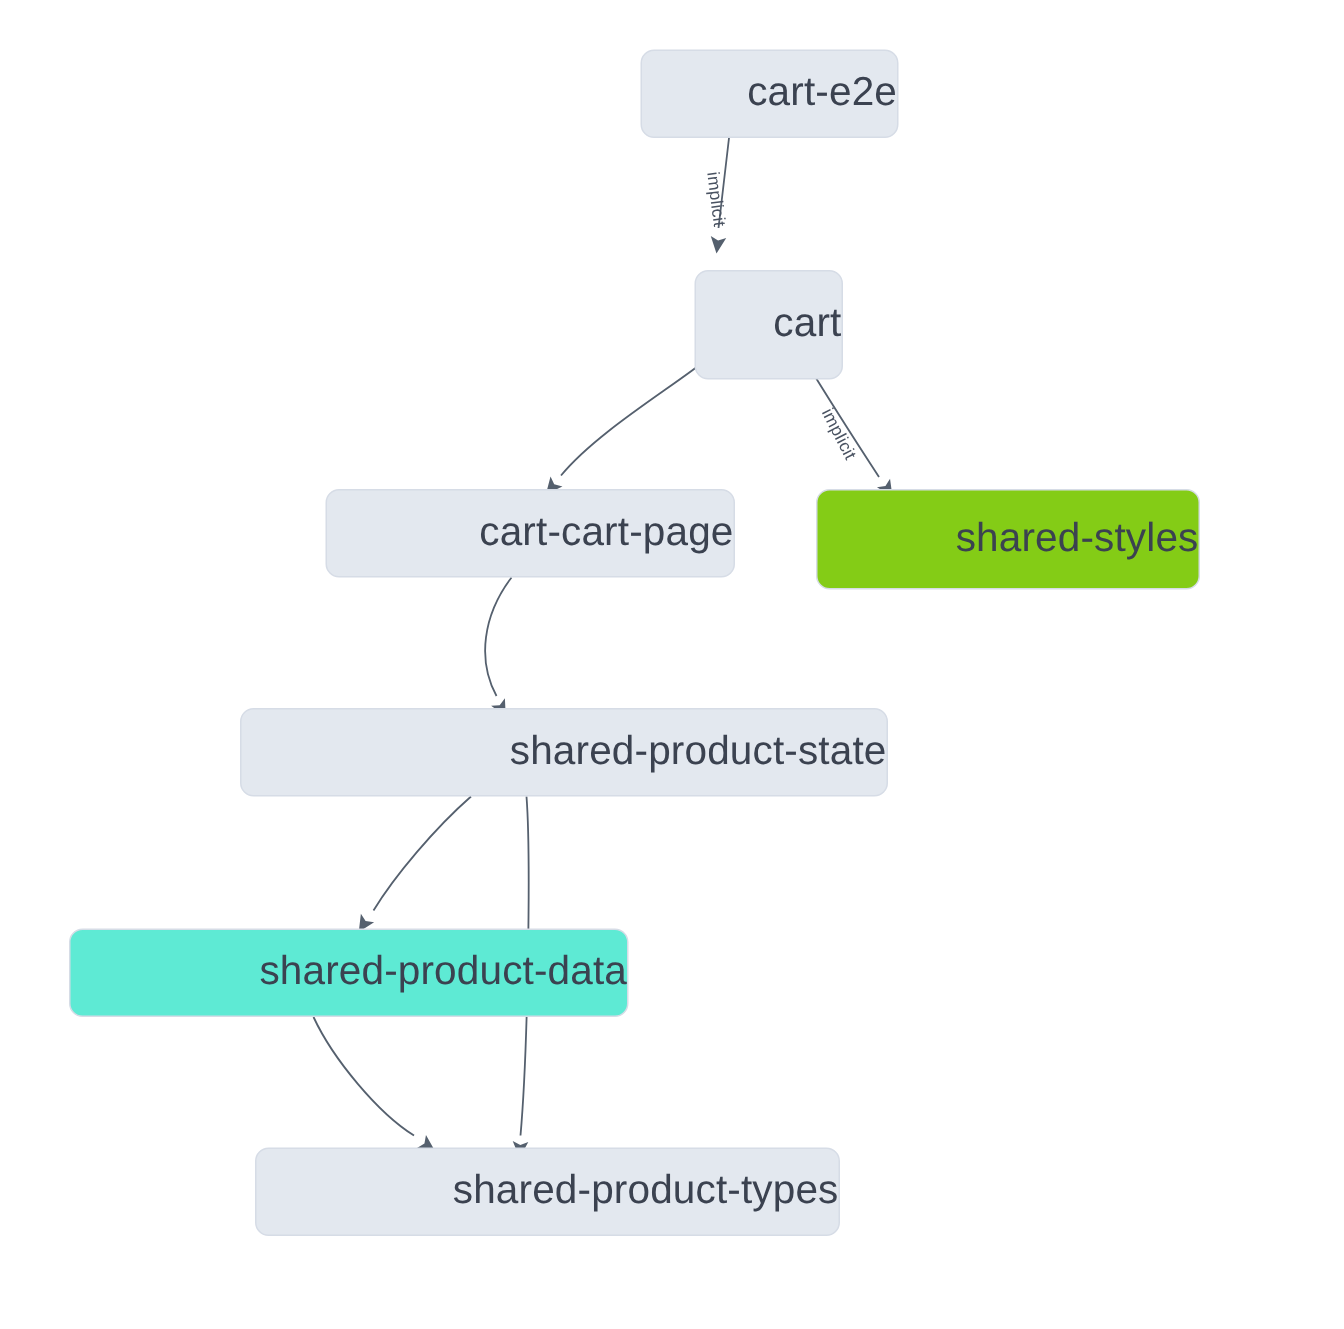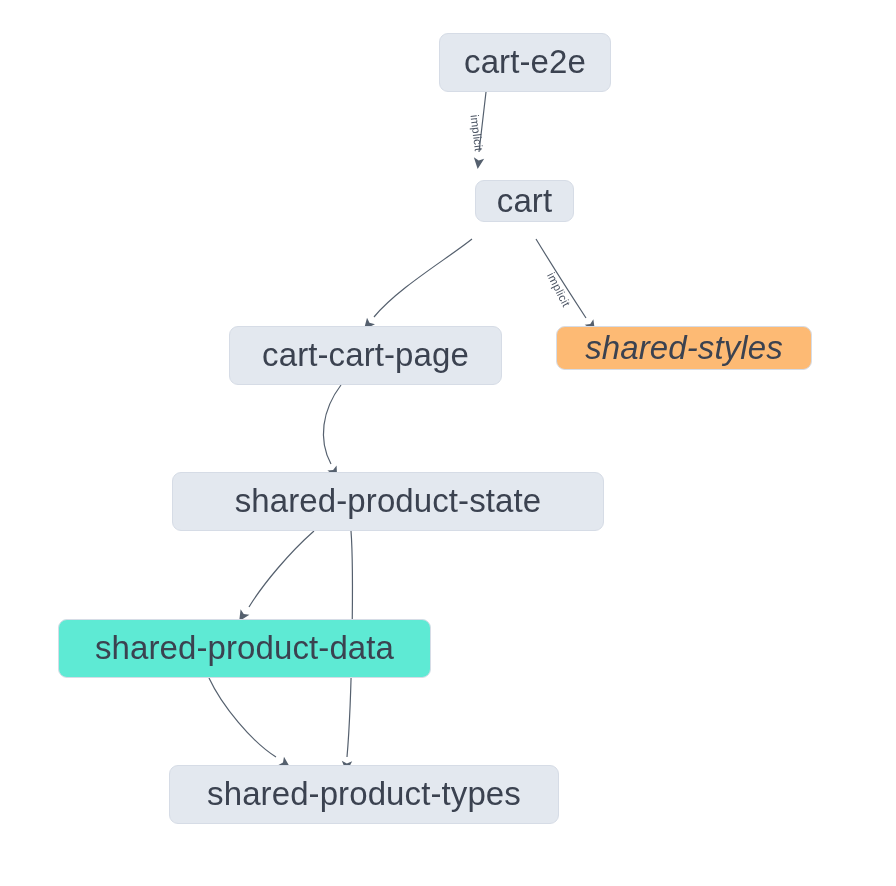--- a/index.html
+++ b/index.html
@@ -27,28 +27,27 @@
     pointer-events: none;
   }
   .graph-node {
     position: absolute;
     box-sizing: border-box;
     background: #e3e8ef;
     border: 1px solid #d6dce6;
     border-radius: 9px;
     display: flex;
     align-items: center;
-    justify-content: center;
+    justify-content: flex-end;
     color: #3b4250;
-    font-size: 33px;
+    font-size: 27px;
     font-weight: 400;
     letter-spacing: 0.1px;
     white-space: nowrap;
     line-height: 1;
-    margin-left: 12px;
   }
   .node-label {
     display: block;
     padding-bottom: 2px;
   }
   .edge-path {
     fill: none;
     stroke: #55606e;
     stroke-width: 1.2;
   }
@@ -85,36 +84,36 @@
       <path d="M 351,531 C 354,570 352,700 347,757" class="edge-path" stroke="#55606e"></path>
       <polygon points="0,-5.2 11,0 0,5.2 2.4,0" class="edge-arrow" fill="#55606e" transform="translate(347,761) rotate(93)"></polygon>
       <path d="M 209,678 C 222,706 252,742 276,757" class="edge-path" stroke="#55606e"></path>
       <polygon points="0,-5.2 11,0 0,5.2 2.4,0" class="edge-arrow" fill="#55606e" transform="translate(281,761) rotate(35)"></polygon>
     </svg>
 
   <div id="node-layer">
       <div class="graph-node" style="left: 427px; top: 33px; width: 172px; height: 59px; background: rgb(227, 232, 239); border-color: rgb(214, 220, 230); color: rgb(59, 66, 80);">
         <span class="node-label">cart-e2e</span>
       </div>
-      <div class="graph-node" style="left: 463px; top: 180px; width: 99px; height: 42px; background: rgb(227, 232, 239); border-color: rgb(214, 220, 230); color: rgb(59, 66, 80);">
+      <div class="graph-node" style="left: 463px; top: 180px; width: 99px; height: 73px; background: rgb(227, 232, 239); border-color: rgb(214, 220, 230); color: rgb(59, 66, 80);">
         <span class="node-label">cart</span>
       </div>
       <div class="graph-node" style="left: 217px; top: 326px; width: 273px; height: 59px; background: rgb(227, 232, 239); border-color: rgb(214, 220, 230); color: rgb(59, 66, 80);">
         <span class="node-label">cart-cart-page</span>
       </div>
-      <div class="graph-node" style="left: 544px; top: 326px; width: 256px; height: 44px; background: #fdba74; border-color: rgb(214, 220, 230); color: rgb(59, 66, 80); font-style: italic;">
+      <div class="graph-node" style="left: 544px; top: 326px; width: 256px; height: 67px; background: #84cc16; border-color: rgb(214, 220, 230); color: rgb(59, 66, 80);">
         <span class="node-label">shared-styles</span>
       </div>
       <div class="graph-node" style="left: 160px; top: 472px; width: 432px; height: 59px; background: rgb(227, 232, 239); border-color: rgb(214, 220, 230); color: rgb(59, 66, 80);">
         <span class="node-label">shared-product-state</span>
       </div>
       <div class="graph-node" style="left: 46px; top: 619px; width: 373px; height: 59px; background: #5eead4; border-color: rgb(214, 220, 230); color: rgb(59, 66, 80);">
         <span class="node-label">shared-product-data</span>
       </div>
-      <div class="graph-node" style="left: 157px; top: 765px; width: 390px; height: 59px; background: rgb(227, 232, 239); border-color: rgb(214, 220, 230); color: rgb(59, 66, 80);">
+      <div class="graph-node" style="left: 170px; top: 765px; width: 390px; height: 59px; background: rgb(227, 232, 239); border-color: rgb(214, 220, 230); color: rgb(59, 66, 80);">
         <span class="node-label">shared-product-types</span>
       </div>
     </div>
   <div id="edge-label-layer">
       <div class="edge-label" style="left: 476px; top: 133px; color: rgb(74, 83, 98); transform: translate(-50%, -50%) rotate(83deg);">implicit</div>
       <div class="edge-label" style="left: 558px; top: 290px; color: rgb(74, 83, 98); transform: translate(-50%, -50%) rotate(63deg);">implicit</div>
     </div>
 
 </div>
 

